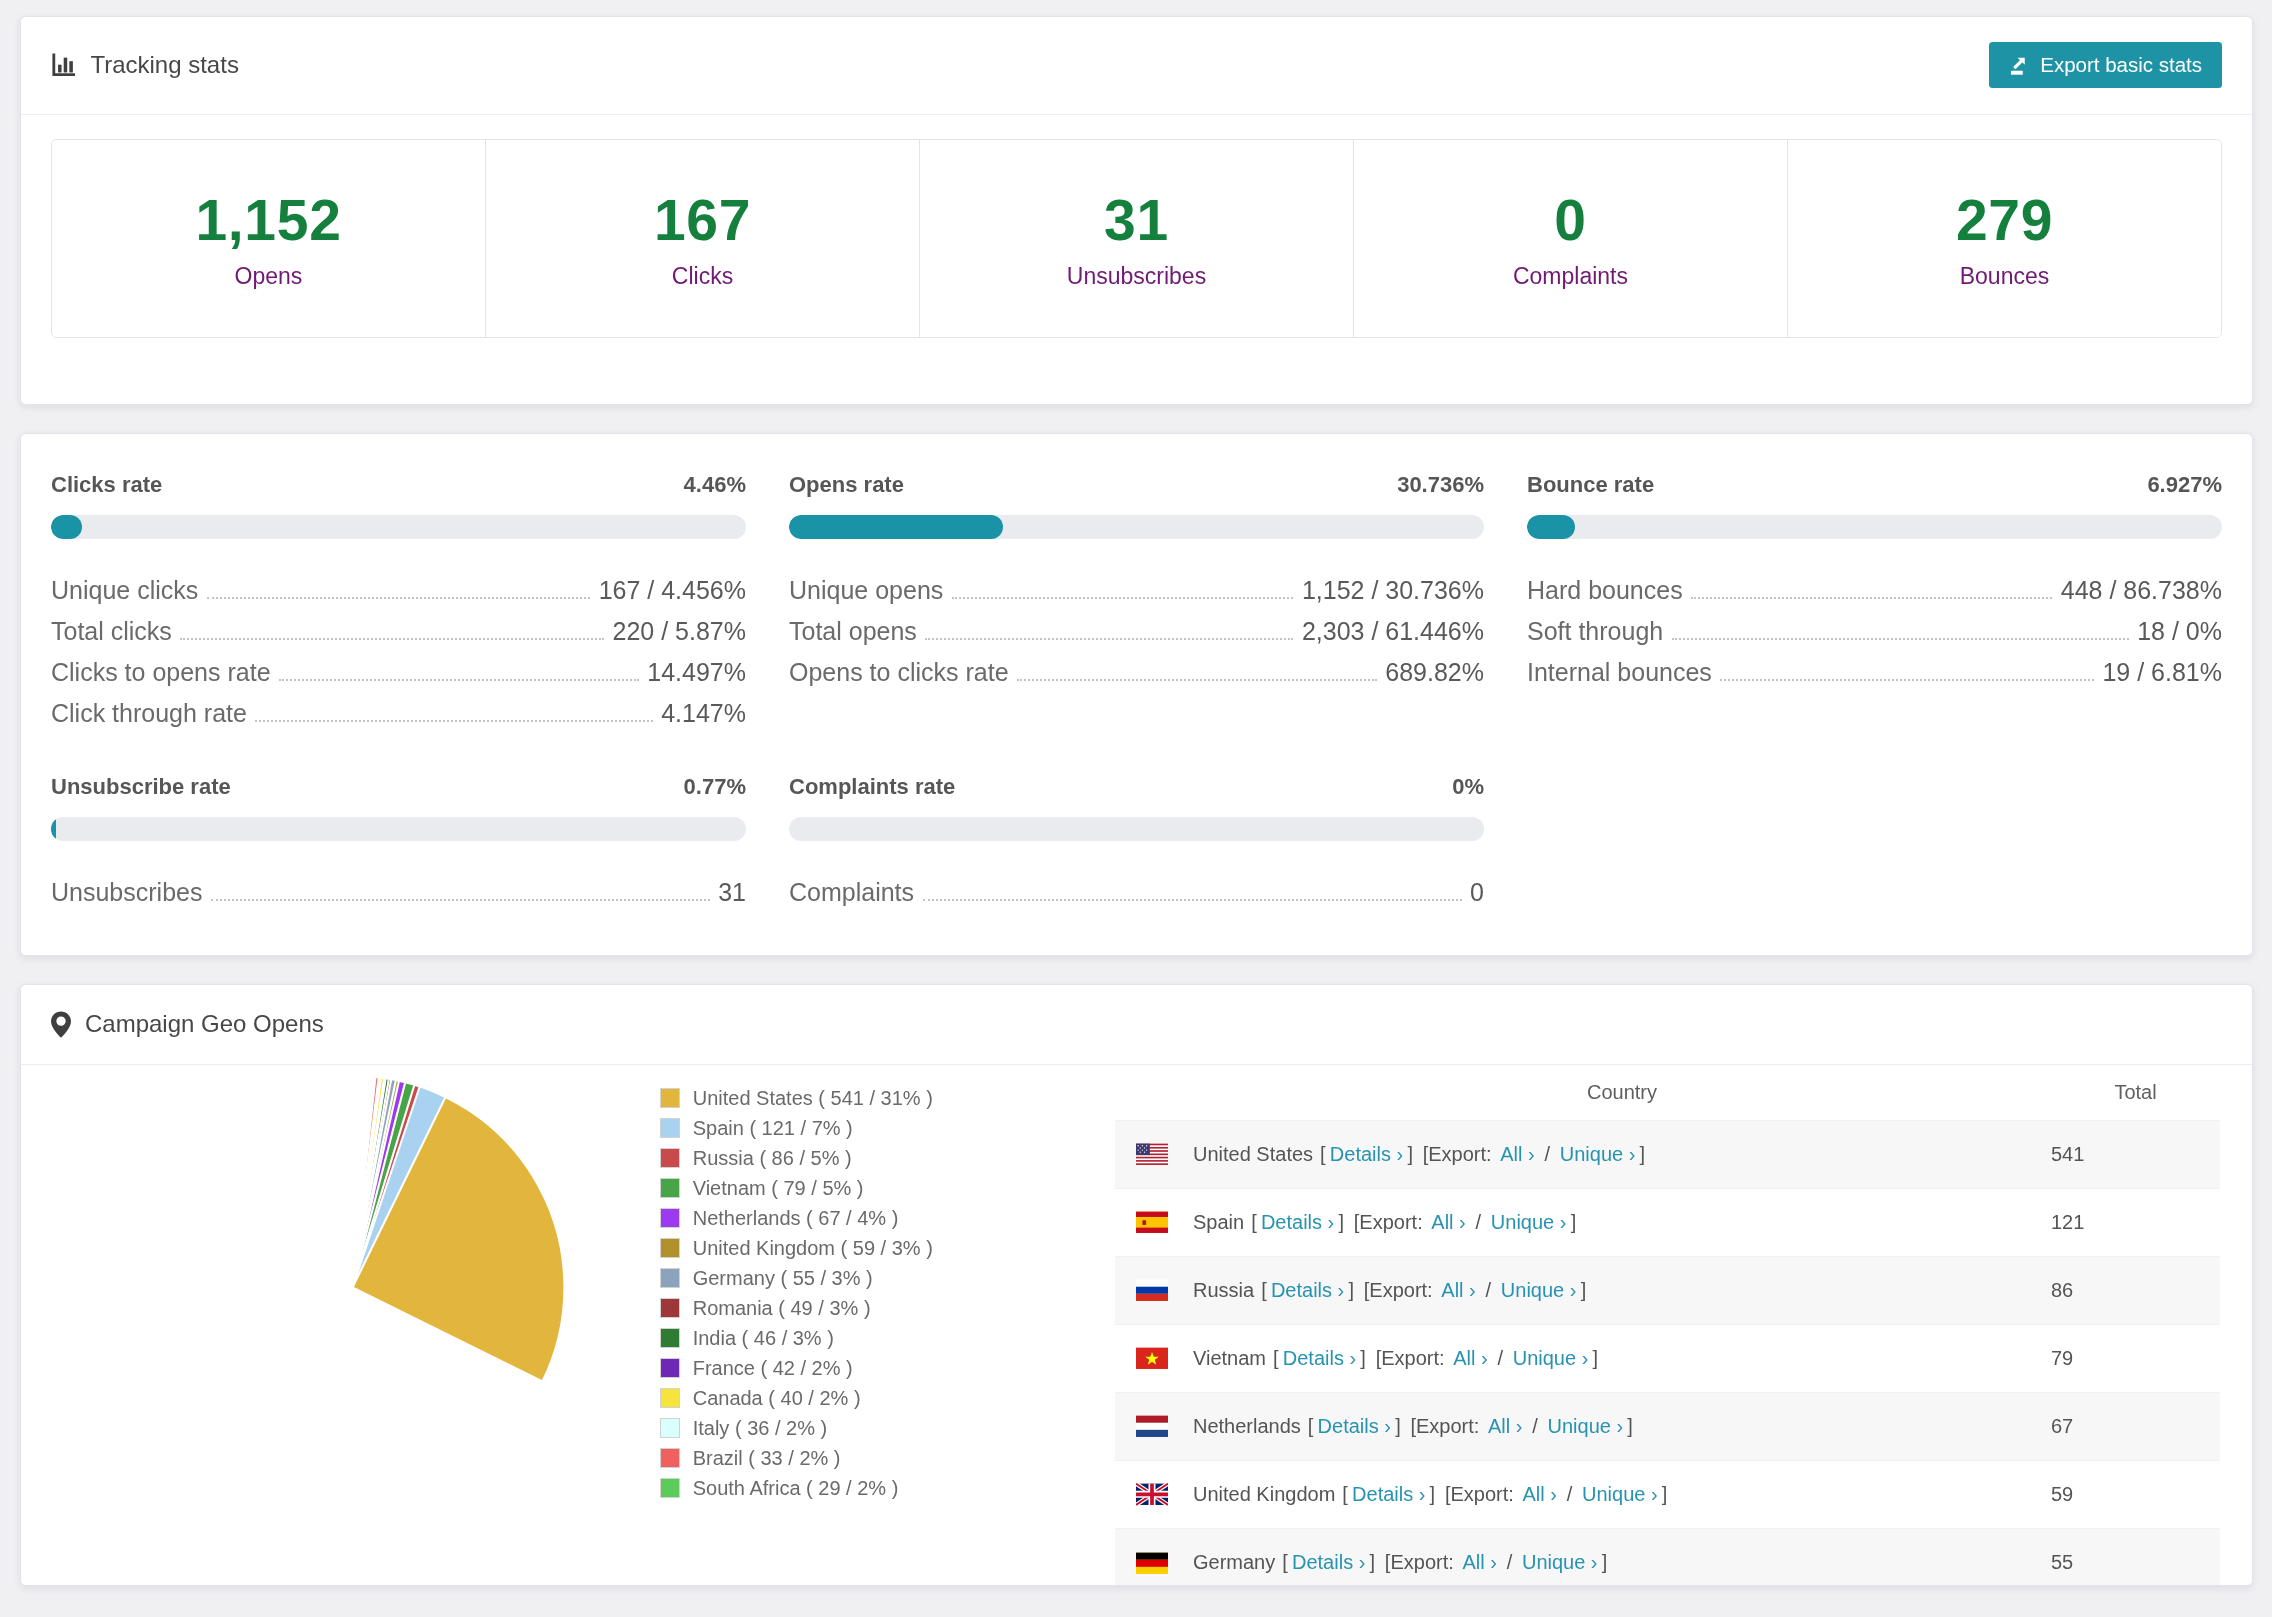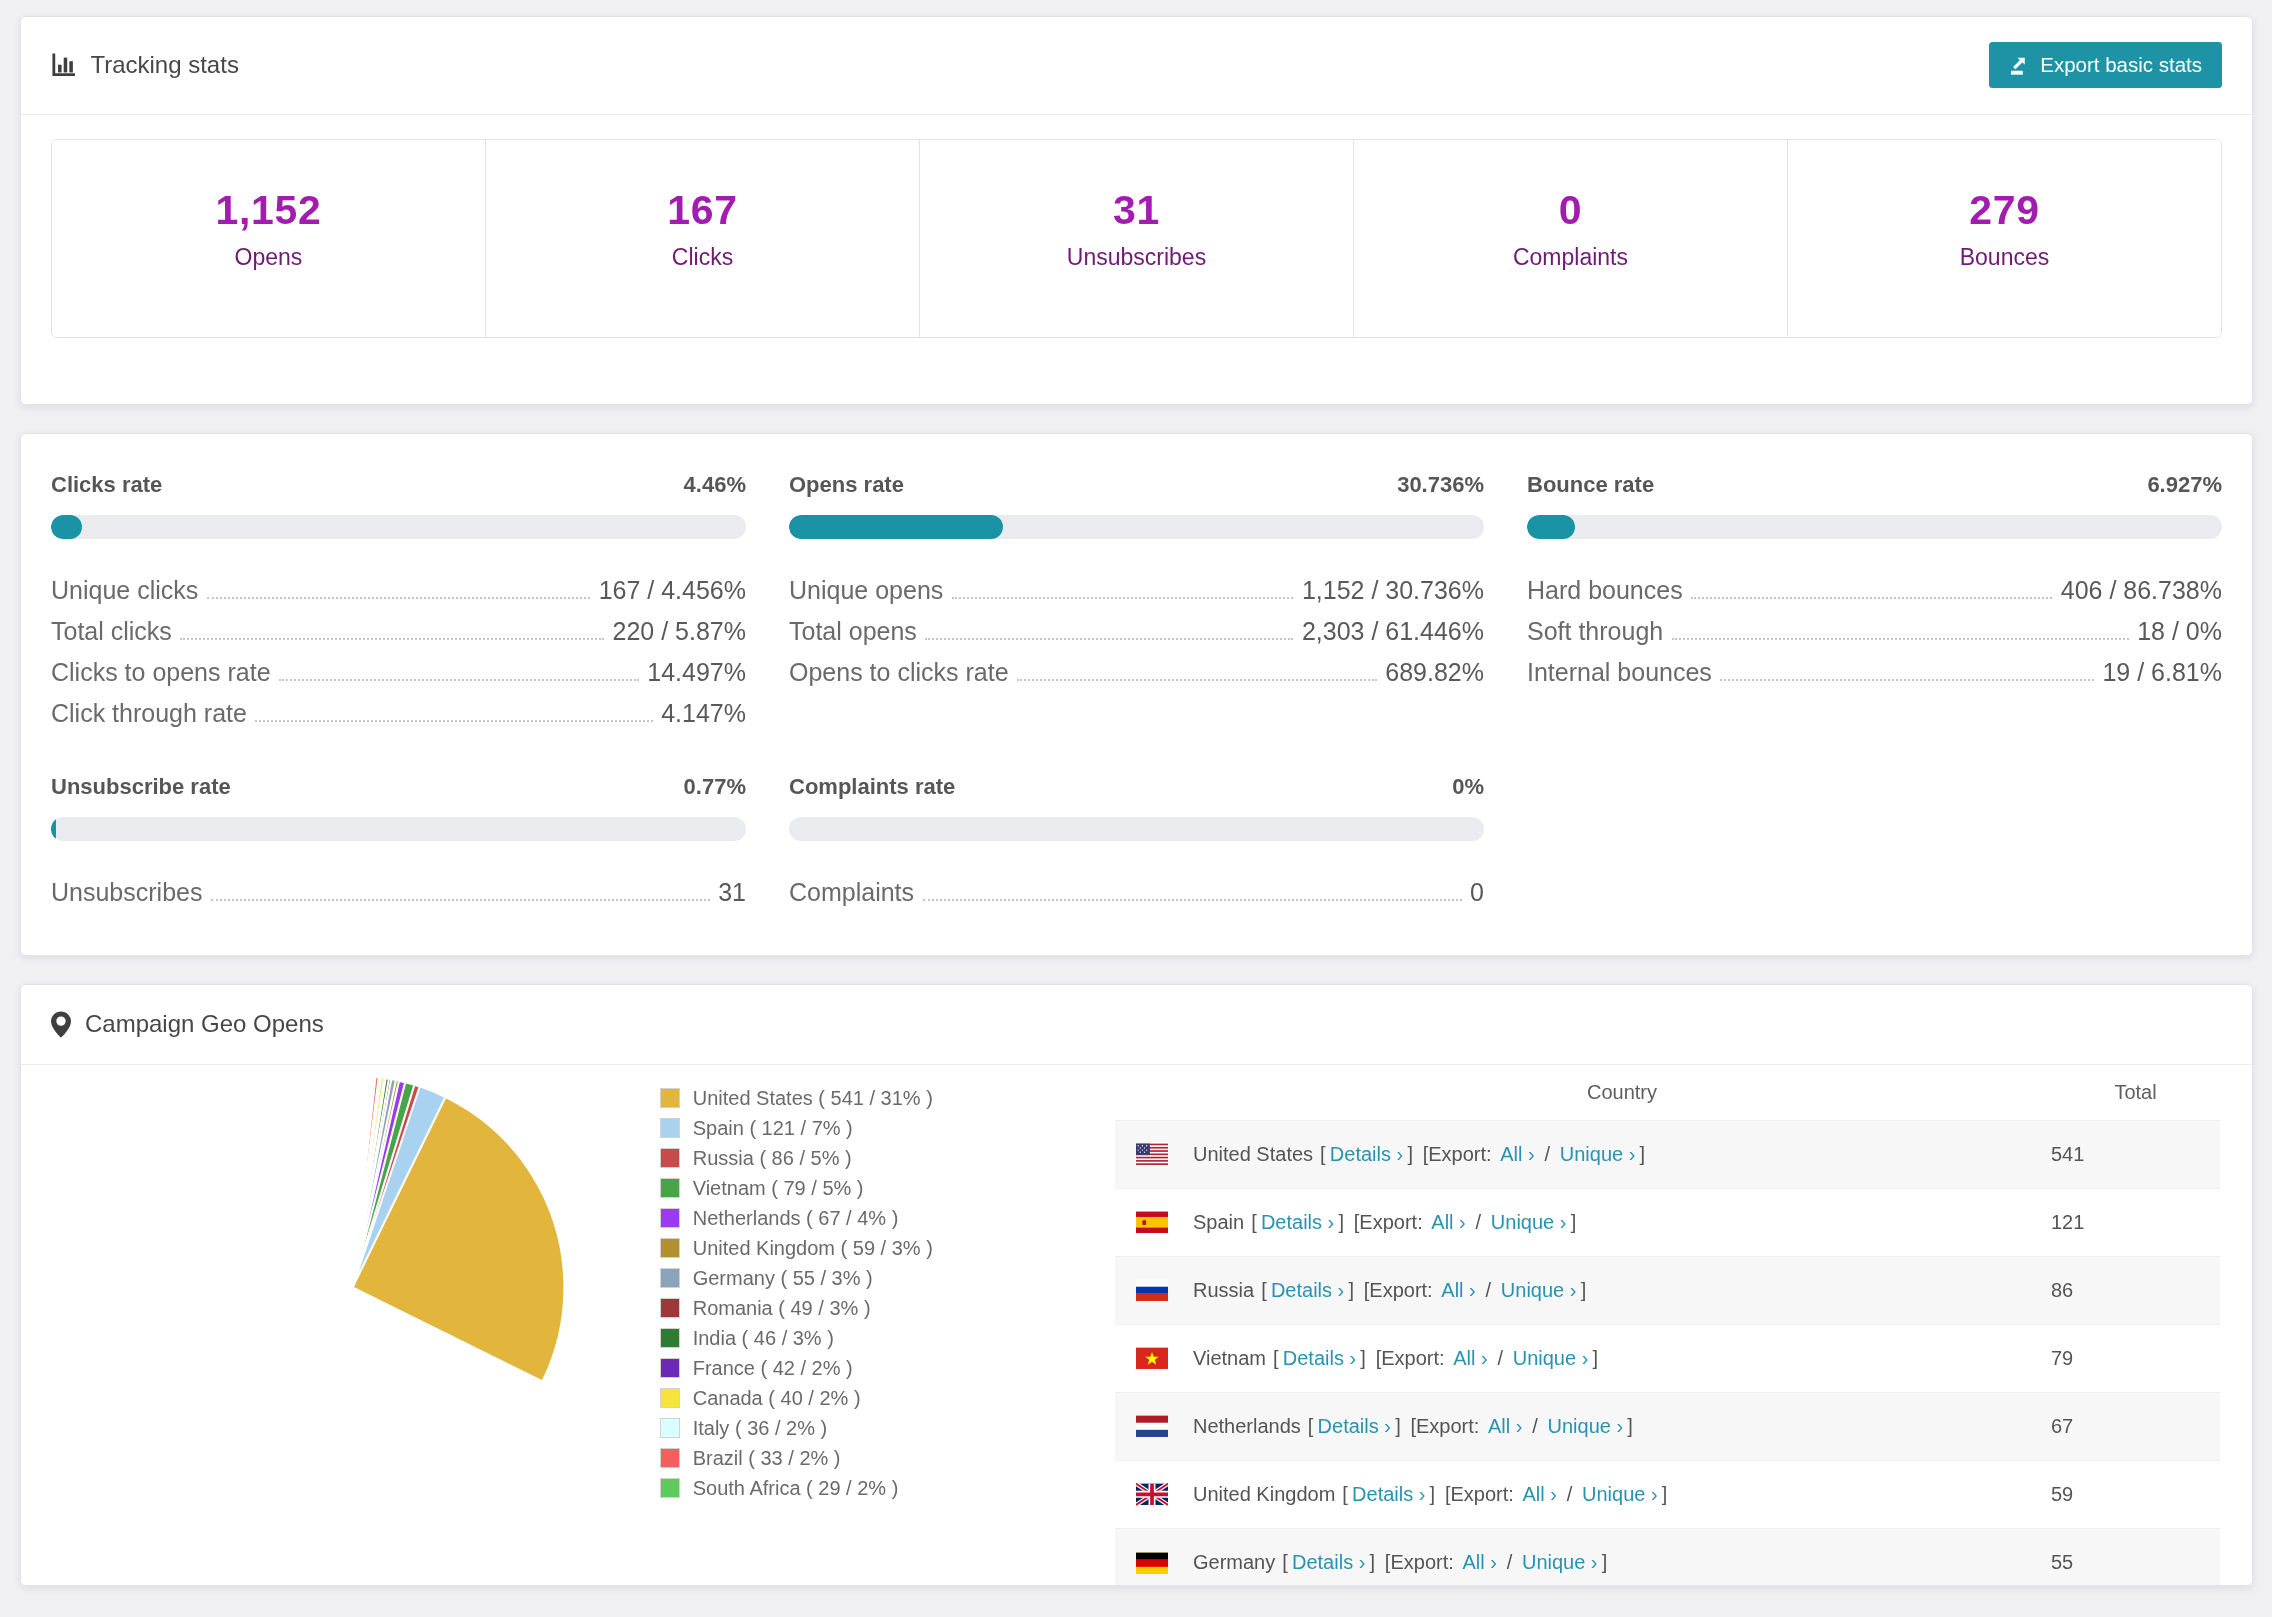--- a/index.html
+++ b/index.html
@@ -11,21 +11,21 @@
   .card-header { display:flex; align-items:center; justify-content:space-between;
     padding:25.4px 30px; border-bottom:0.7px solid #ececf0; }
   .card-title { display:flex; align-items:center; gap:14px; font-size:24px; color:#474747; }
   .hdr-icon { width:25.4px; height:25.4px; flex:0 0 auto; }
   
   .stats-row { display:flex; margin:24px 30px 0 30px; border:0.7px solid #e2e2e7;
     border-radius:5.6px; overflow:hidden; height:199px; }
   .stat-box { flex:1; background:#fff; border-right:0.7px solid #e2e2e7;
     display:flex; flex-direction:column; align-items:center; padding-top:47px; }
   .stat-box:last-child { border-right:none; }
-  .stat-value { font-size:41px; font-weight:bold; color:#a21caf; letter-spacing:0.7px;text-align:center; }
+  .stat-value { font-size:57px; font-weight:bold; color:#15803d; letter-spacing:0.7px;text-align:center; }
   .stat-label { font-size:23px; color:#701a75; margin-top:10px; }
   .card-tracking { padding-bottom:66px; }
   .btn-export { display:inline-flex; align-items:center; gap:10px; background:#1f93a6;
     color:#fff; font-size:20.5px; border:none; border-radius:3.5px; padding:11.3px 20px;
     cursor:pointer; font-family:inherit; }
   .btn-export svg { width:21px; height:21px; }
   
   .card-rates { padding:38px 30px 45px 30px; }
   .rates-grid { display:grid; grid-template-columns:repeat(3,1fr); column-gap:44px; row-gap:54px;gap:43px; }
   .rate-head { display:flex; justify-content:space-between; align-items:baseline; }
@@ -190,21 +190,21 @@
             <span class="rate-value">6.927%</span>
           </div>
           <div class="progress">
             <div class="progress-fill" style="width: 6.927%;"></div>
           </div>
           <div class="rate-rows">
 
               <div class="rate-row">
                 <span class="lbl">Hard bounces</span>
                 <span class="leader"></span>
-                <span class="val">406 / 86.738%</span>
+                <span class="val">448 / 86.738%</span>
               </div>
 
               <div class="rate-row">
                 <span class="lbl">Soft through</span>
                 <span class="leader"></span>
                 <span class="val">18 / 0%</span>
               </div>
 
               <div class="rate-row">
                 <span class="lbl">Internal bounces</span>

